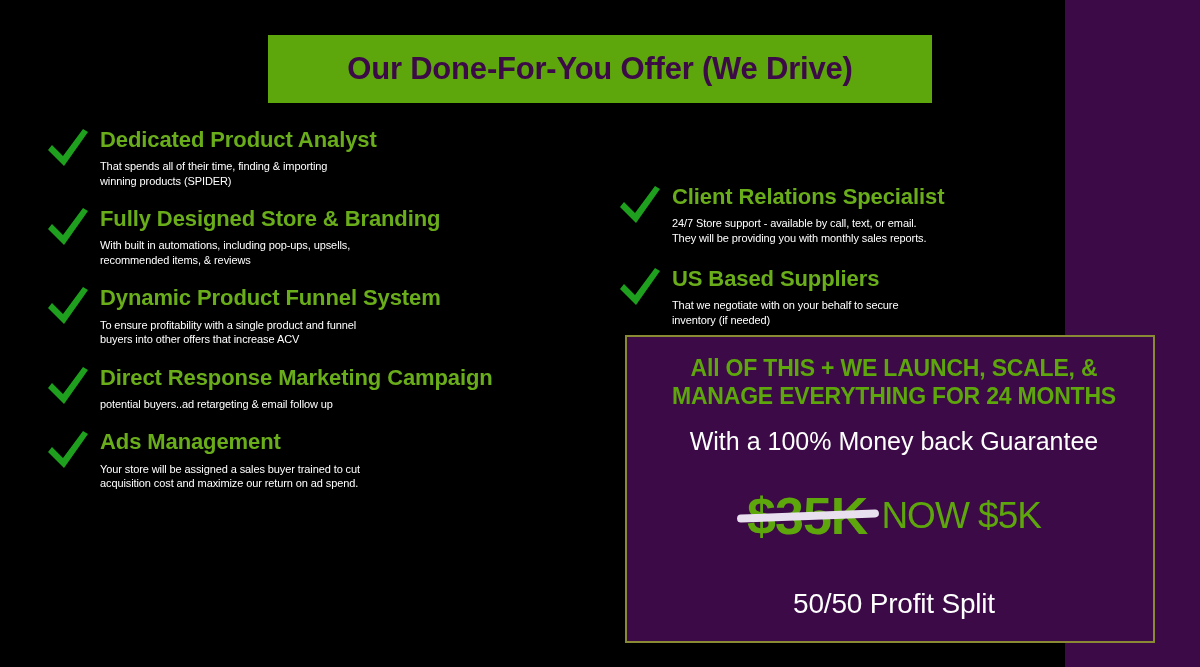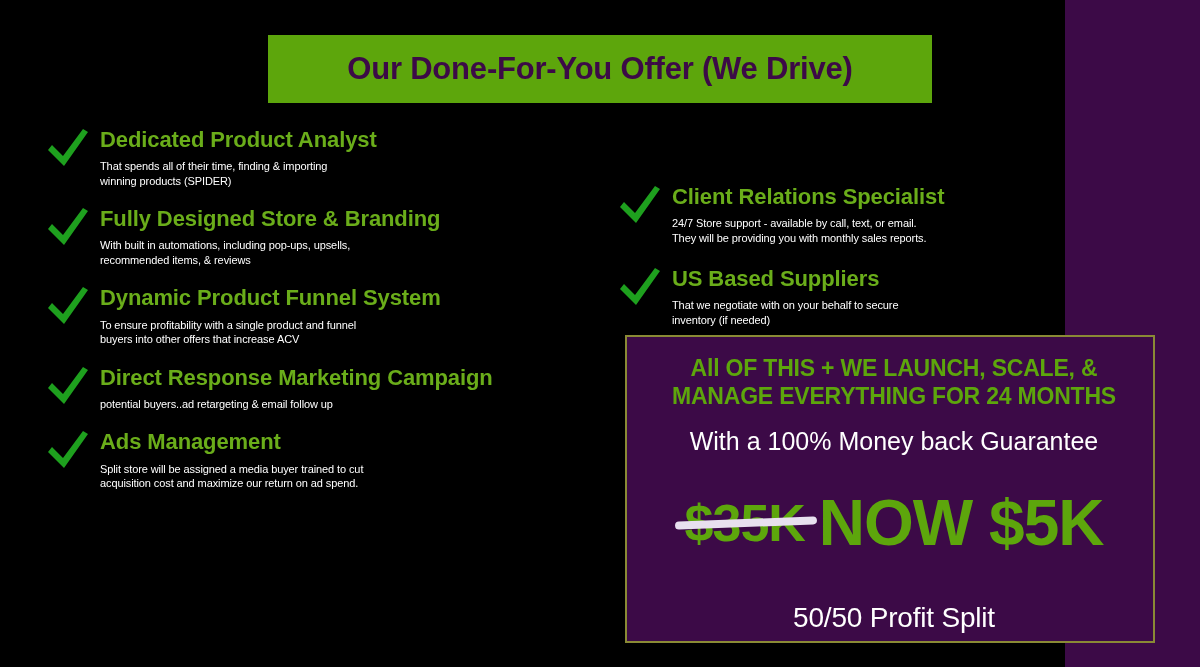--- a/index.html
+++ b/index.html
@@ -94,22 +94,22 @@
     position:absolute;
     left:-10px; top:50%;
     width:calc(100% + 22px);
     height:8px;
     background:#e8e0ef;
     border-radius:4px;
     transform:translateY(-50%) rotate(-2.2deg);
   }
   .price-new{
     color:#5da60c;
-    font-size:64px;
-    font-weight:bold;
+    font-size:37px;
+    font-weight:normal;
     letter-spacing:-1px;
     margin-left:14px;
   }
   .profit-split{
     color:#ffffff;
     font-size:28px;
     margin-top:42px;
     letter-spacing:-0.2px;
     white-space:nowrap;
   }
@@ -177,21 +177,21 @@
     </div>
 
     <div class="feature">
       <span class="check-icon">
         <svg viewBox="0 0 52 48" width="52" height="48" aria-hidden="true">
           <path d="M6 26 L10 21 L21 32 L41 5 L46 8 L22 42 Z" fill="#1ea01e"></path>
         </svg>
       </span>
       <div class="feat-head">Ads Management</div>
       <div class="feat-body">
-        <span>Split store will be assigned a media buyer trained to cut</span>
+        <span>Your store will be assigned a sales buyer trained to cut</span>
         <span>acquisition cost and maximize our return on ad spend.</span>
       </div>
     </div>
 
   </div>
 
   <div class="col-right">
 
     <div class="feature">
       <span class="check-icon">

